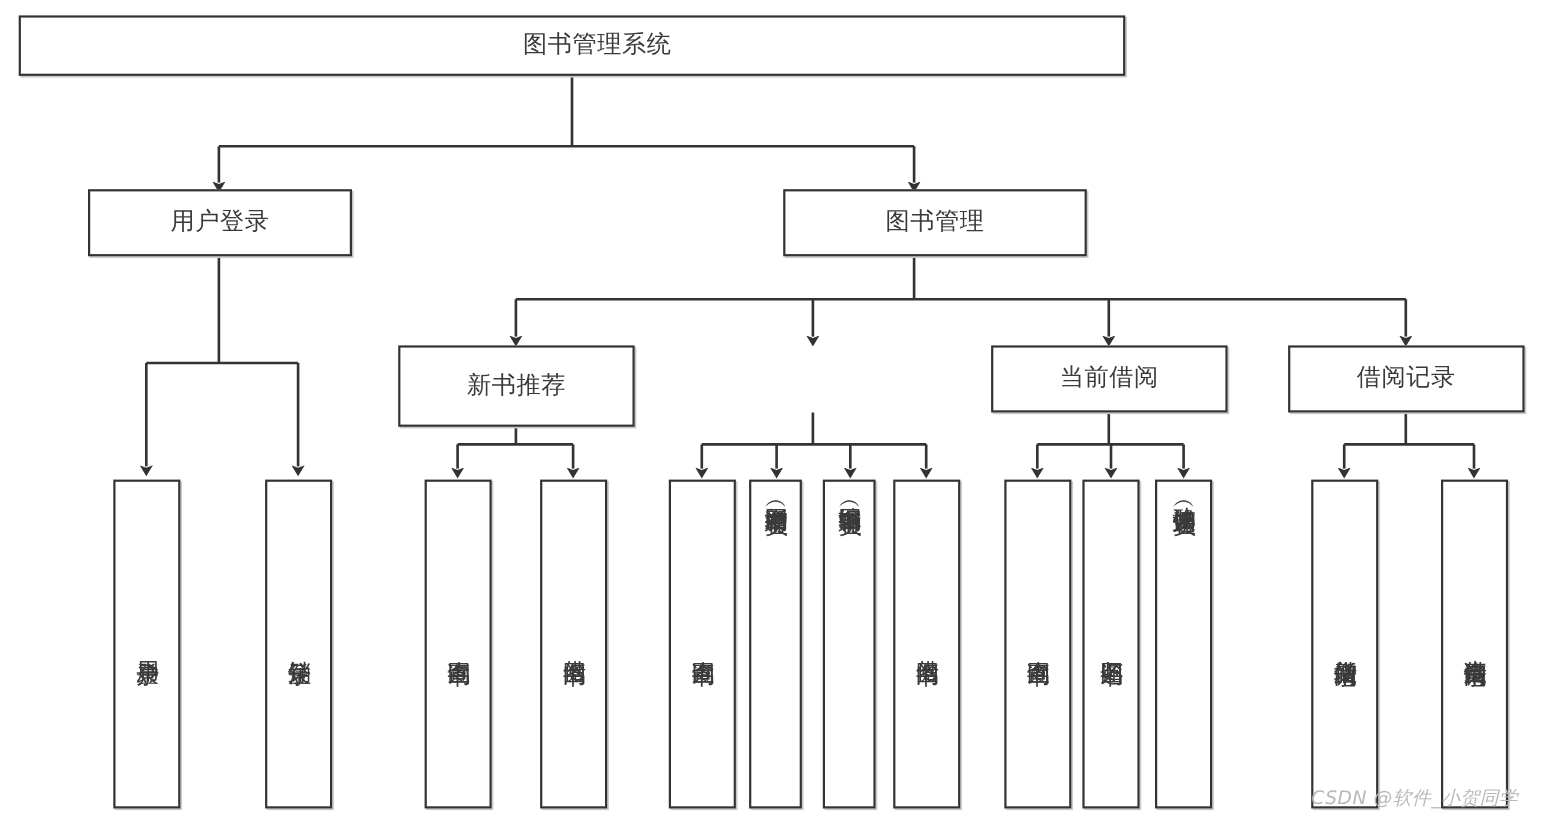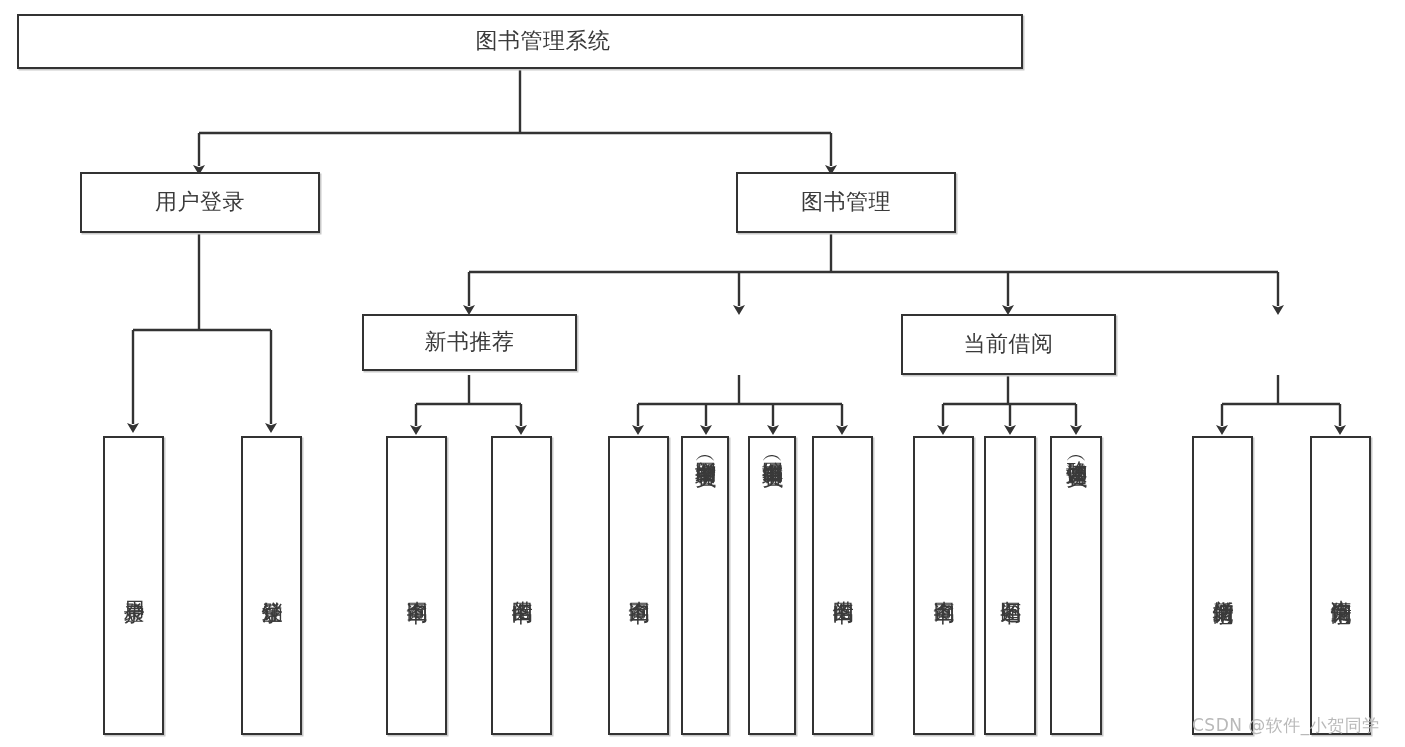--- a/index.html
+++ b/index.html
@@ -42,20 +42,21 @@
   .leaf.centered{align-items:center;padding-top:0;}
 
   #watermark{
     position:absolute;
     left:1192px;top:714px;
     font-size:17px;
     color:#b9b9b9;
     white-space:nowrap;
     letter-spacing:0.5px;
     pointer-events:none;
+    font-style:italic;
   }
 </style>
 </head>
 <body>
 
 <div id="stage">
 
   <svg id="diagram" viewBox="0 0 1405 747" xmlns="http://www.w3.org/2000/svg">
     <defs>
       <marker id="arrow" markerWidth="10" markerHeight="12" refX="1" refY="6" orient="auto" markerUnits="userSpaceOnUse">
@@ -108,29 +109,32 @@
     </g>
   </svg>
 
   <div class="nodebox" style="left:17px;top:14px;width:1006px;height:55px;padding-left:46px;">
     <span class="lbl-h">图书管理系统</span>
   </div>
 
   <div class="nodebox" style="left:80px;top:172px;width:240px;height:61px;">
     <span class="lbl-h">用户登录</span>
   </div>
-  <div class="nodebox" style="left:736px;top:172px;width:220px;height:61px;">
+  <div class="nodebox" style="left:712px;top:172px;width:276px;height:61px;">
     <span class="lbl-h">图书管理</span>
   </div>
 
-  <div class="nodebox" style="left:362px;top:314px;width:215px;height:57px;">
+  <div class="nodebox" style="left:362px;top:314px;width:215px;height:74px;">
     <span class="lbl-h">新书推荐</span>
   </div>
   <div class="nodebox" style="left:901px;top:314px;width:215px;height:61px;justify-content:center;">
     <span class="lbl-h">当前借阅</span>
+  </div>
+  <div class="nodebox" style="left:1171px;top:314px;width:215px;height:61px;">
+    <span class="lbl-h">借阅记录</span>
   </div>
 
   <div class="nodebox leaf centered" style="left:103px;top:436px;width:61px;height:299px;">
     <span class="lbl-v">用户登录</span>
   </div>
   <div class="nodebox leaf centered" style="left:241px;top:436px;width:61px;height:299px;">
     <span class="lbl-v">注销登录</span>
   </div>
 
   <div class="nodebox leaf centered" style="left:386px;top:436px;width:61px;height:299px;">

